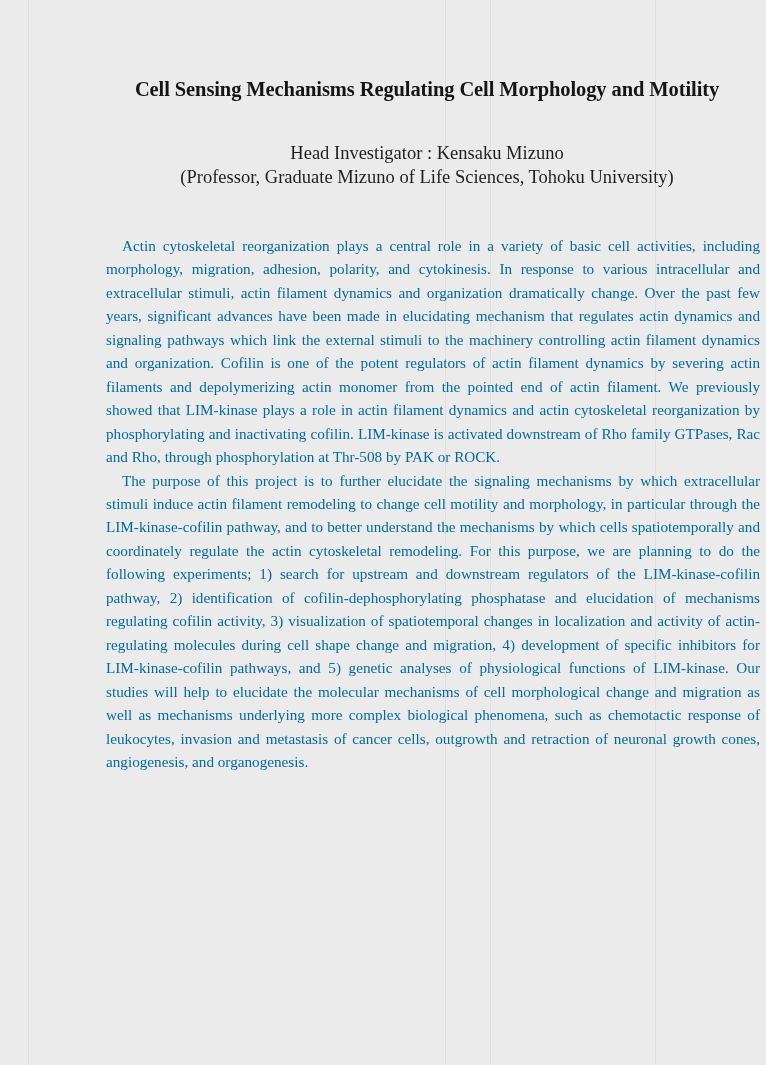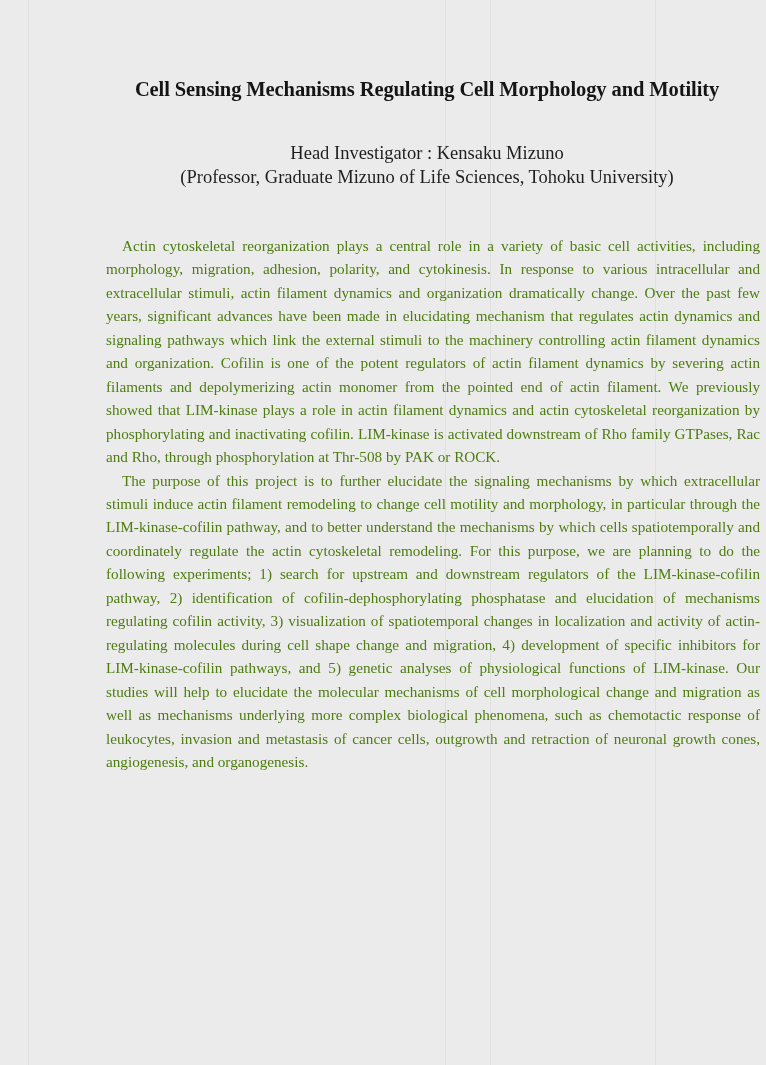--- a/index.html
+++ b/index.html
@@ -54,21 +54,21 @@
     }
     .investigator div { white-space: nowrap; }
     .body-text {
       position: absolute;
       left: 62px;
       width: 654px;
       top: 234px;
       font-size: 15.2px;
       line-height: 23.45px;
       text-align: justify;
-      color: #4d7c0f;
+      color: #0369a1;
     }
     .body-text p {
       margin: 0;
       text-indent: 16px;
     }
   </style>
 </head>
 <body>
 
 <div class="scanline" style="left:28px"></div>

